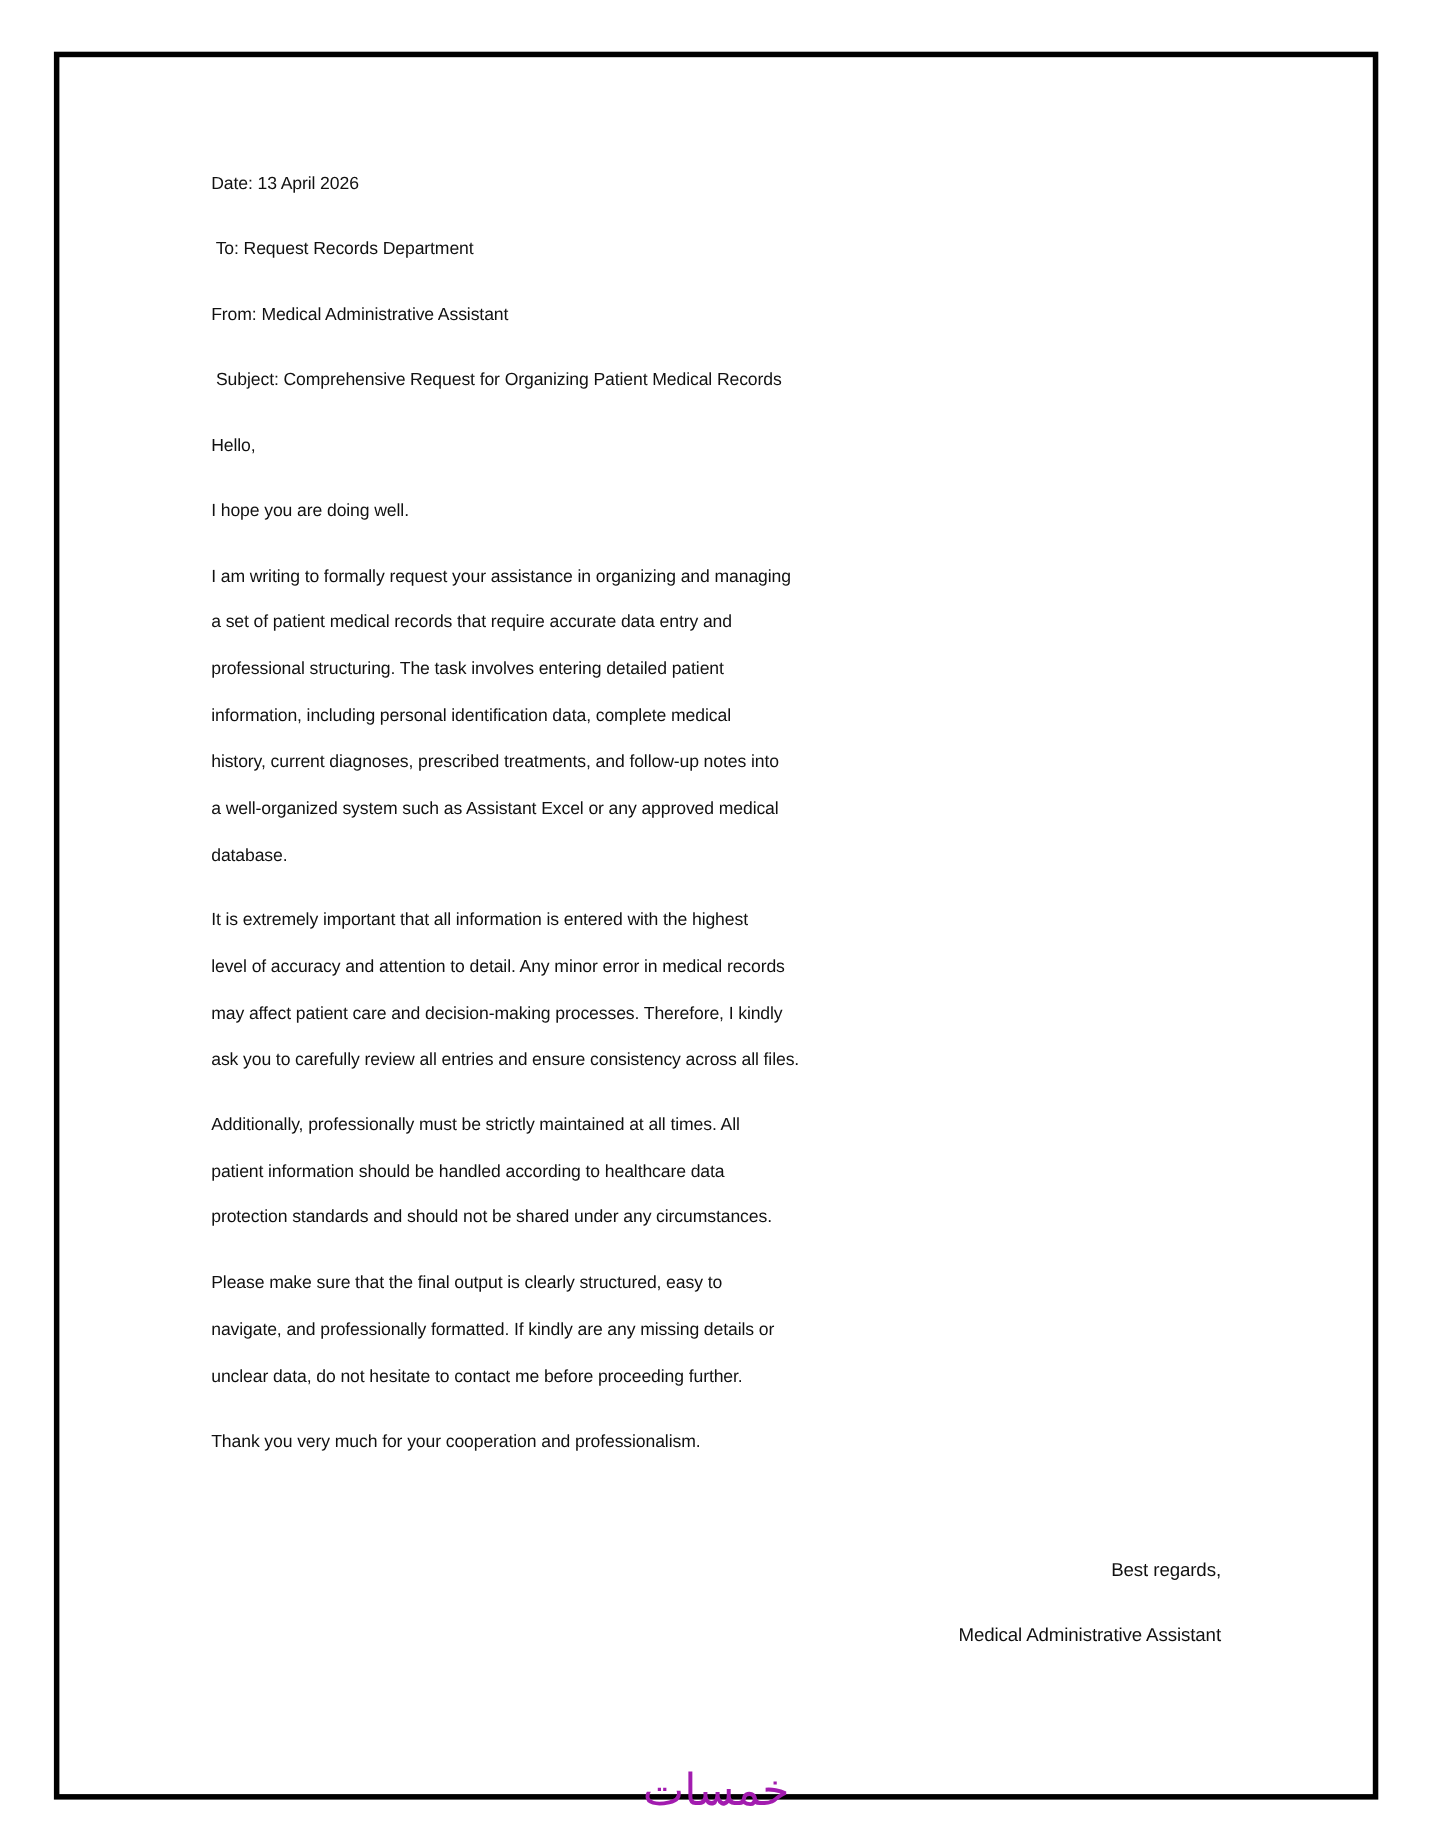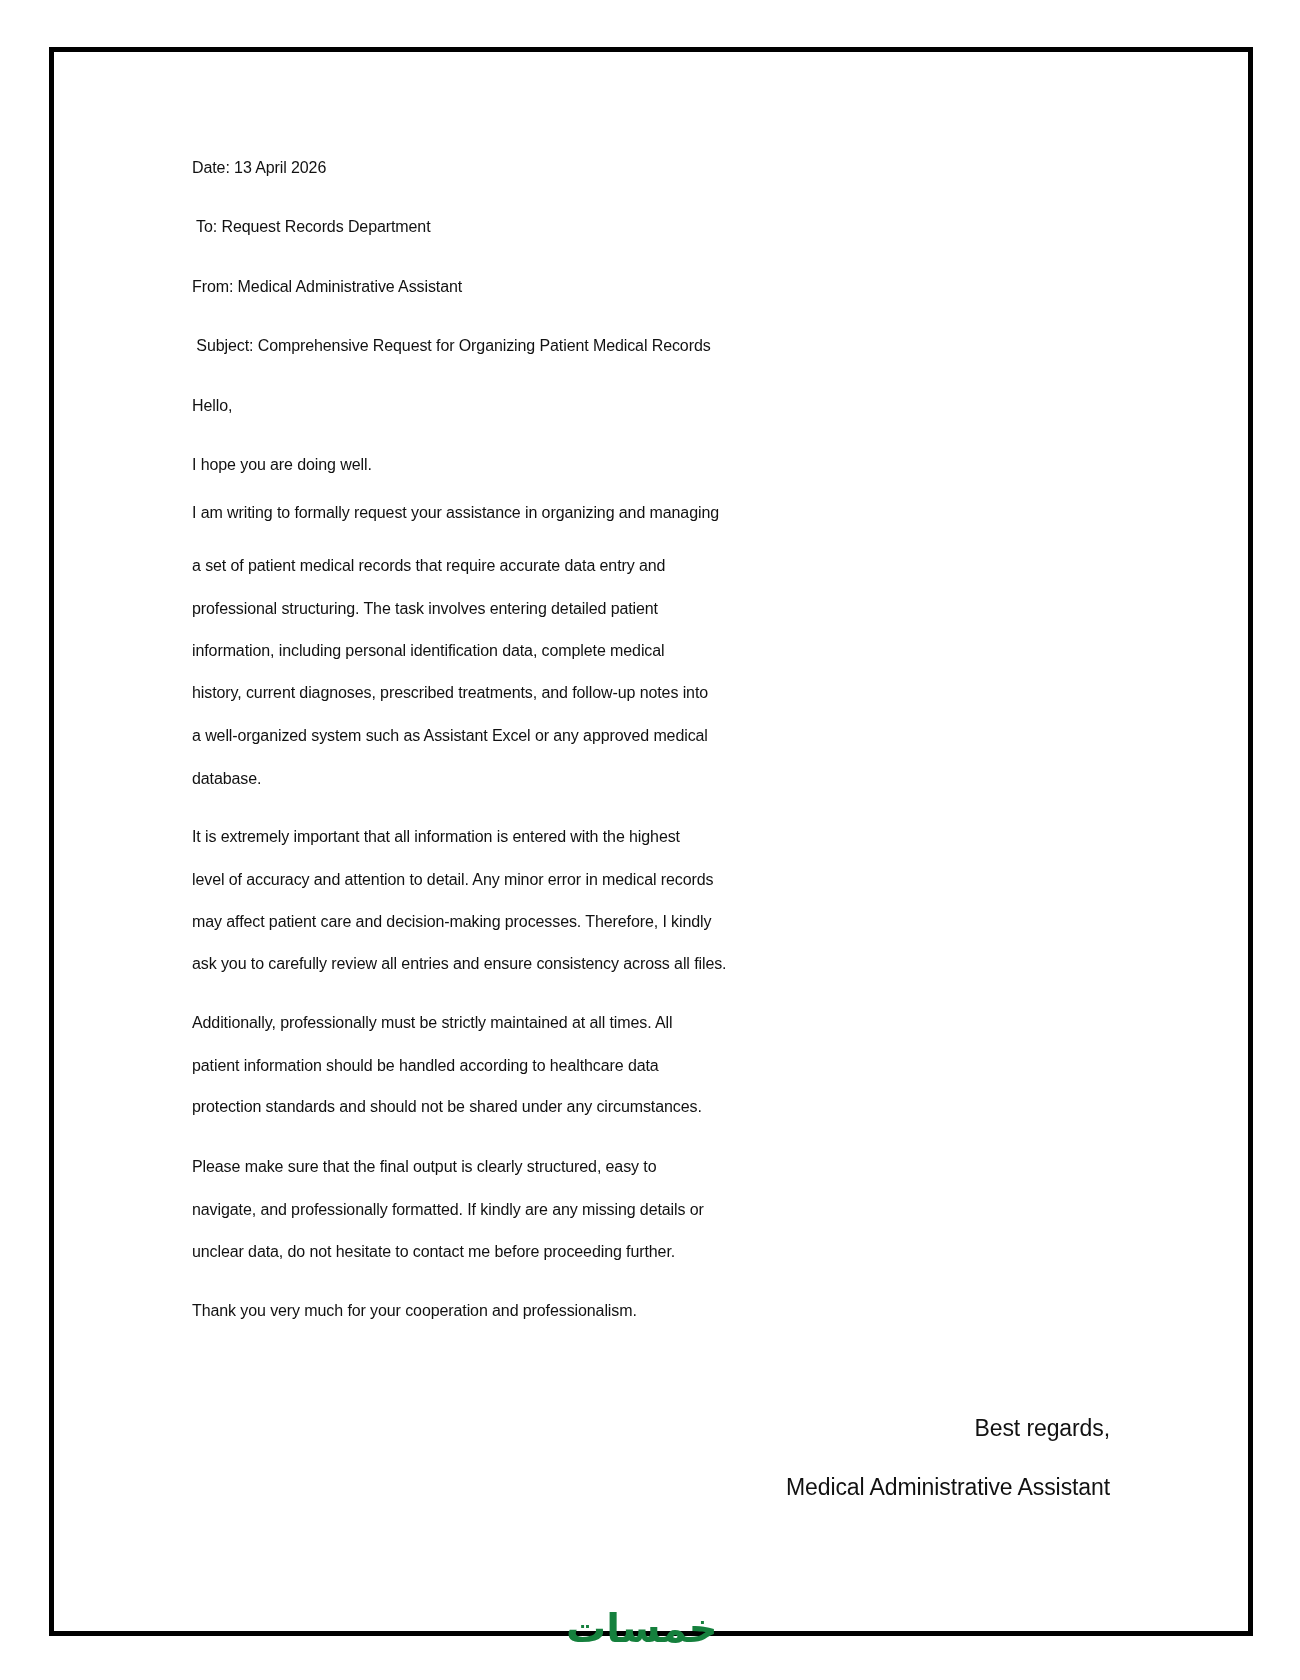--- a/index.html
+++ b/index.html
@@ -3,39 +3,39 @@
 <meta charset="utf-8">
 <style>
   html, body { margin: 0; padding: 0; background: #ffffff; }
   body { width: 1300px; height: 1680px; position: relative; overflow: hidden;
          font-family: "Liberation Sans", "DejaVu Sans", sans-serif; color: #111111; }
   .page-frame { position: absolute; left: 49px; top: 47px; width: 1194px; height: 1579px;
                 border: 5px solid #000000; background: #ffffff; }
   .line { position: absolute; left: 192px; height: 42px; line-height: 42px;
           font-size: 16px; white-space: nowrap; letter-spacing: -0.1px; }
   .right { position: absolute; right: 190px; height: 42px; line-height: 42px;
-           font-size: 23px; white-space: nowrap; text-align: left; letter-spacing: -0.1px; }
+           font-size: 17px; white-space: nowrap; text-align: left; letter-spacing: -0.1px; }
   .watermark { position: absolute; left: 566px; top: 1603px; width: 170px; height: 50px;
-               line-height: 50px; text-align: left; font-size: 40px; font-weight: bold;
-               color: #15803d; font-family: "DejaVu Sans", sans-serif; direction: rtl; }
+               line-height: 50px; text-align: center; font-size: 40px; font-weight: normal;
+               color: #a21caf; font-family: "DejaVu Sans", sans-serif; direction: rtl; }
 </style>
 </head>
 <body>
 
 <div class="page-frame"></div>
 
 <div class="line" style="top:147px">Date: 13 April 2026</div>
 <div class="line" style="top:206px; white-space:pre"> To: Request Records Department</div>
 <div class="line" style="top:266px">From: Medical Administrative Assistant</div>
 <div class="line" style="top:325px; white-space:pre"> Subject: Comprehensive Request for Organizing Patient Medical Records</div>
 <div class="line" style="top:385px">Hello,</div>
 <div class="line" style="top:444px">I hope you are doing well.</div>
 
 <div>
-  <div class="line" style="top:492px">I am writing to formally request your assistance in organizing and managing</div>
+  <div class="line" style="top:504px">I am writing to formally request your assistance in organizing and managing</div>
   <div class="line" style="top:545px">a set of patient medical records that require accurate data entry and</div>
   <div class="line" style="top:588px">professional structuring. The task involves entering detailed patient</div>
   <div class="line" style="top:630px">information, including personal identification data, complete medical</div>
   <div class="line" style="top:672px">history, current diagnoses, prescribed treatments, and follow-up notes into</div>
   <div class="line" style="top:715px">a well-organized system such as Assistant Excel or any approved medical</div>
   <div class="line" style="top:758px">database.</div>
 </div>
 
 <div>
   <div class="line" style="top:816px">It is extremely important that all information is entered with the highest</div>

